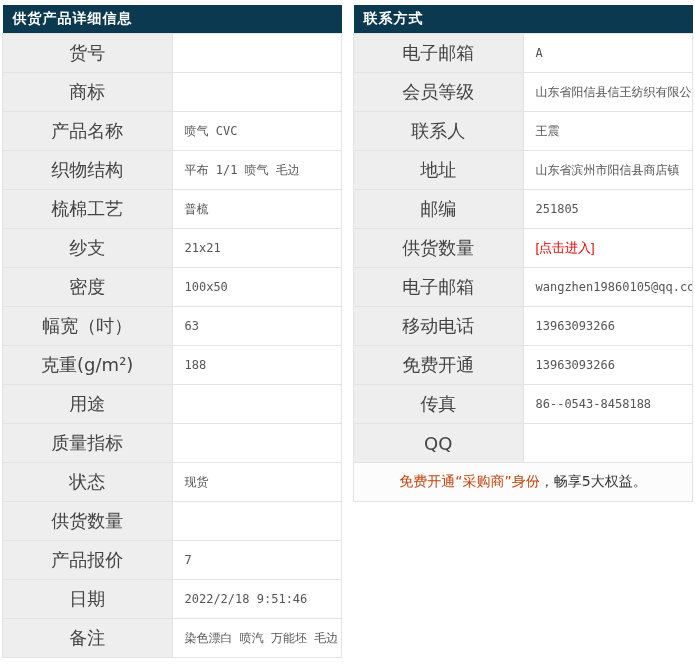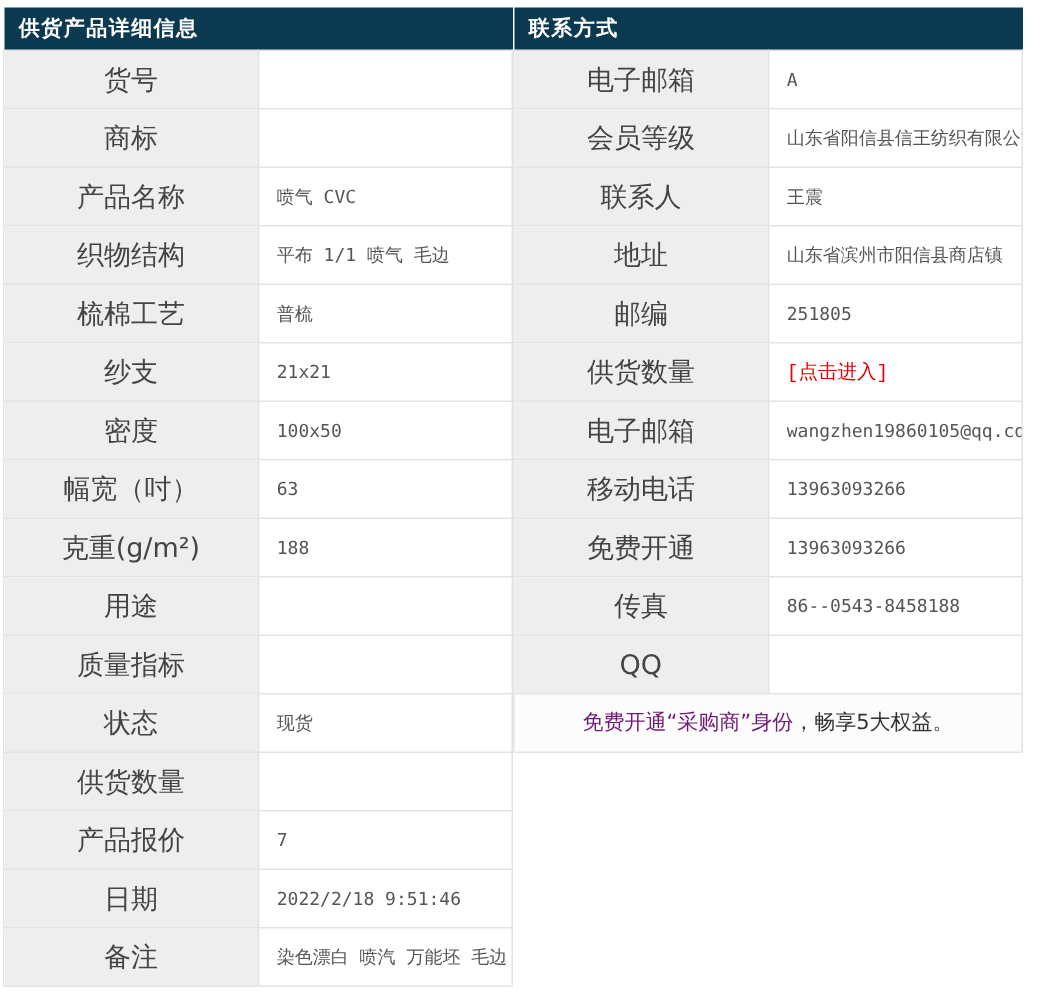--- a/index.html
+++ b/index.html
@@ -7,20 +7,21 @@
     padding: 0;
     background: #ffffff;
     font-family: "DejaVu Sans", "Liberation Sans", sans-serif;
   }
   .page {
     width: 695px;
     height: 667px;
     box-sizing: border-box;
     padding: 5px 2px 0 2px;
     display: flex;
+    gap: 11px;
     align-items: flex-start;
     overflow: hidden;
   }
   table.info-table {
     border-collapse: collapse;
     width: 340px;
     table-layout: fixed;
   }
   table.info-table th.panel-header {
     background: #0a3950;
@@ -49,30 +50,30 @@
     background: #ffffff;
     padding-left: 12px;
     color: #555555;
     font-size: 12px;
     font-family: "DejaVu Sans Mono", "Liberation Mono", monospace;
   }
   .red-link {
     color: #e60000;
     font-size: 13px;
     cursor: pointer;
-    font-family: Liberation Mono, monospace;
+    font-family: Liberation Sans, sans-serif;
     margin-top: 40px;
   }
   td.notice-cell {
     background: #fcfcfc;
     text-align: center;
     font-size: 14px;
   }
   .notice-red {
-    color: #701a75;
+    color: #c2410c;
     cursor: pointer;
   }
   .notice-dark {
     color: #333333;
   }
 </style>
 </head>
 <body>
 
 <div class="page">

